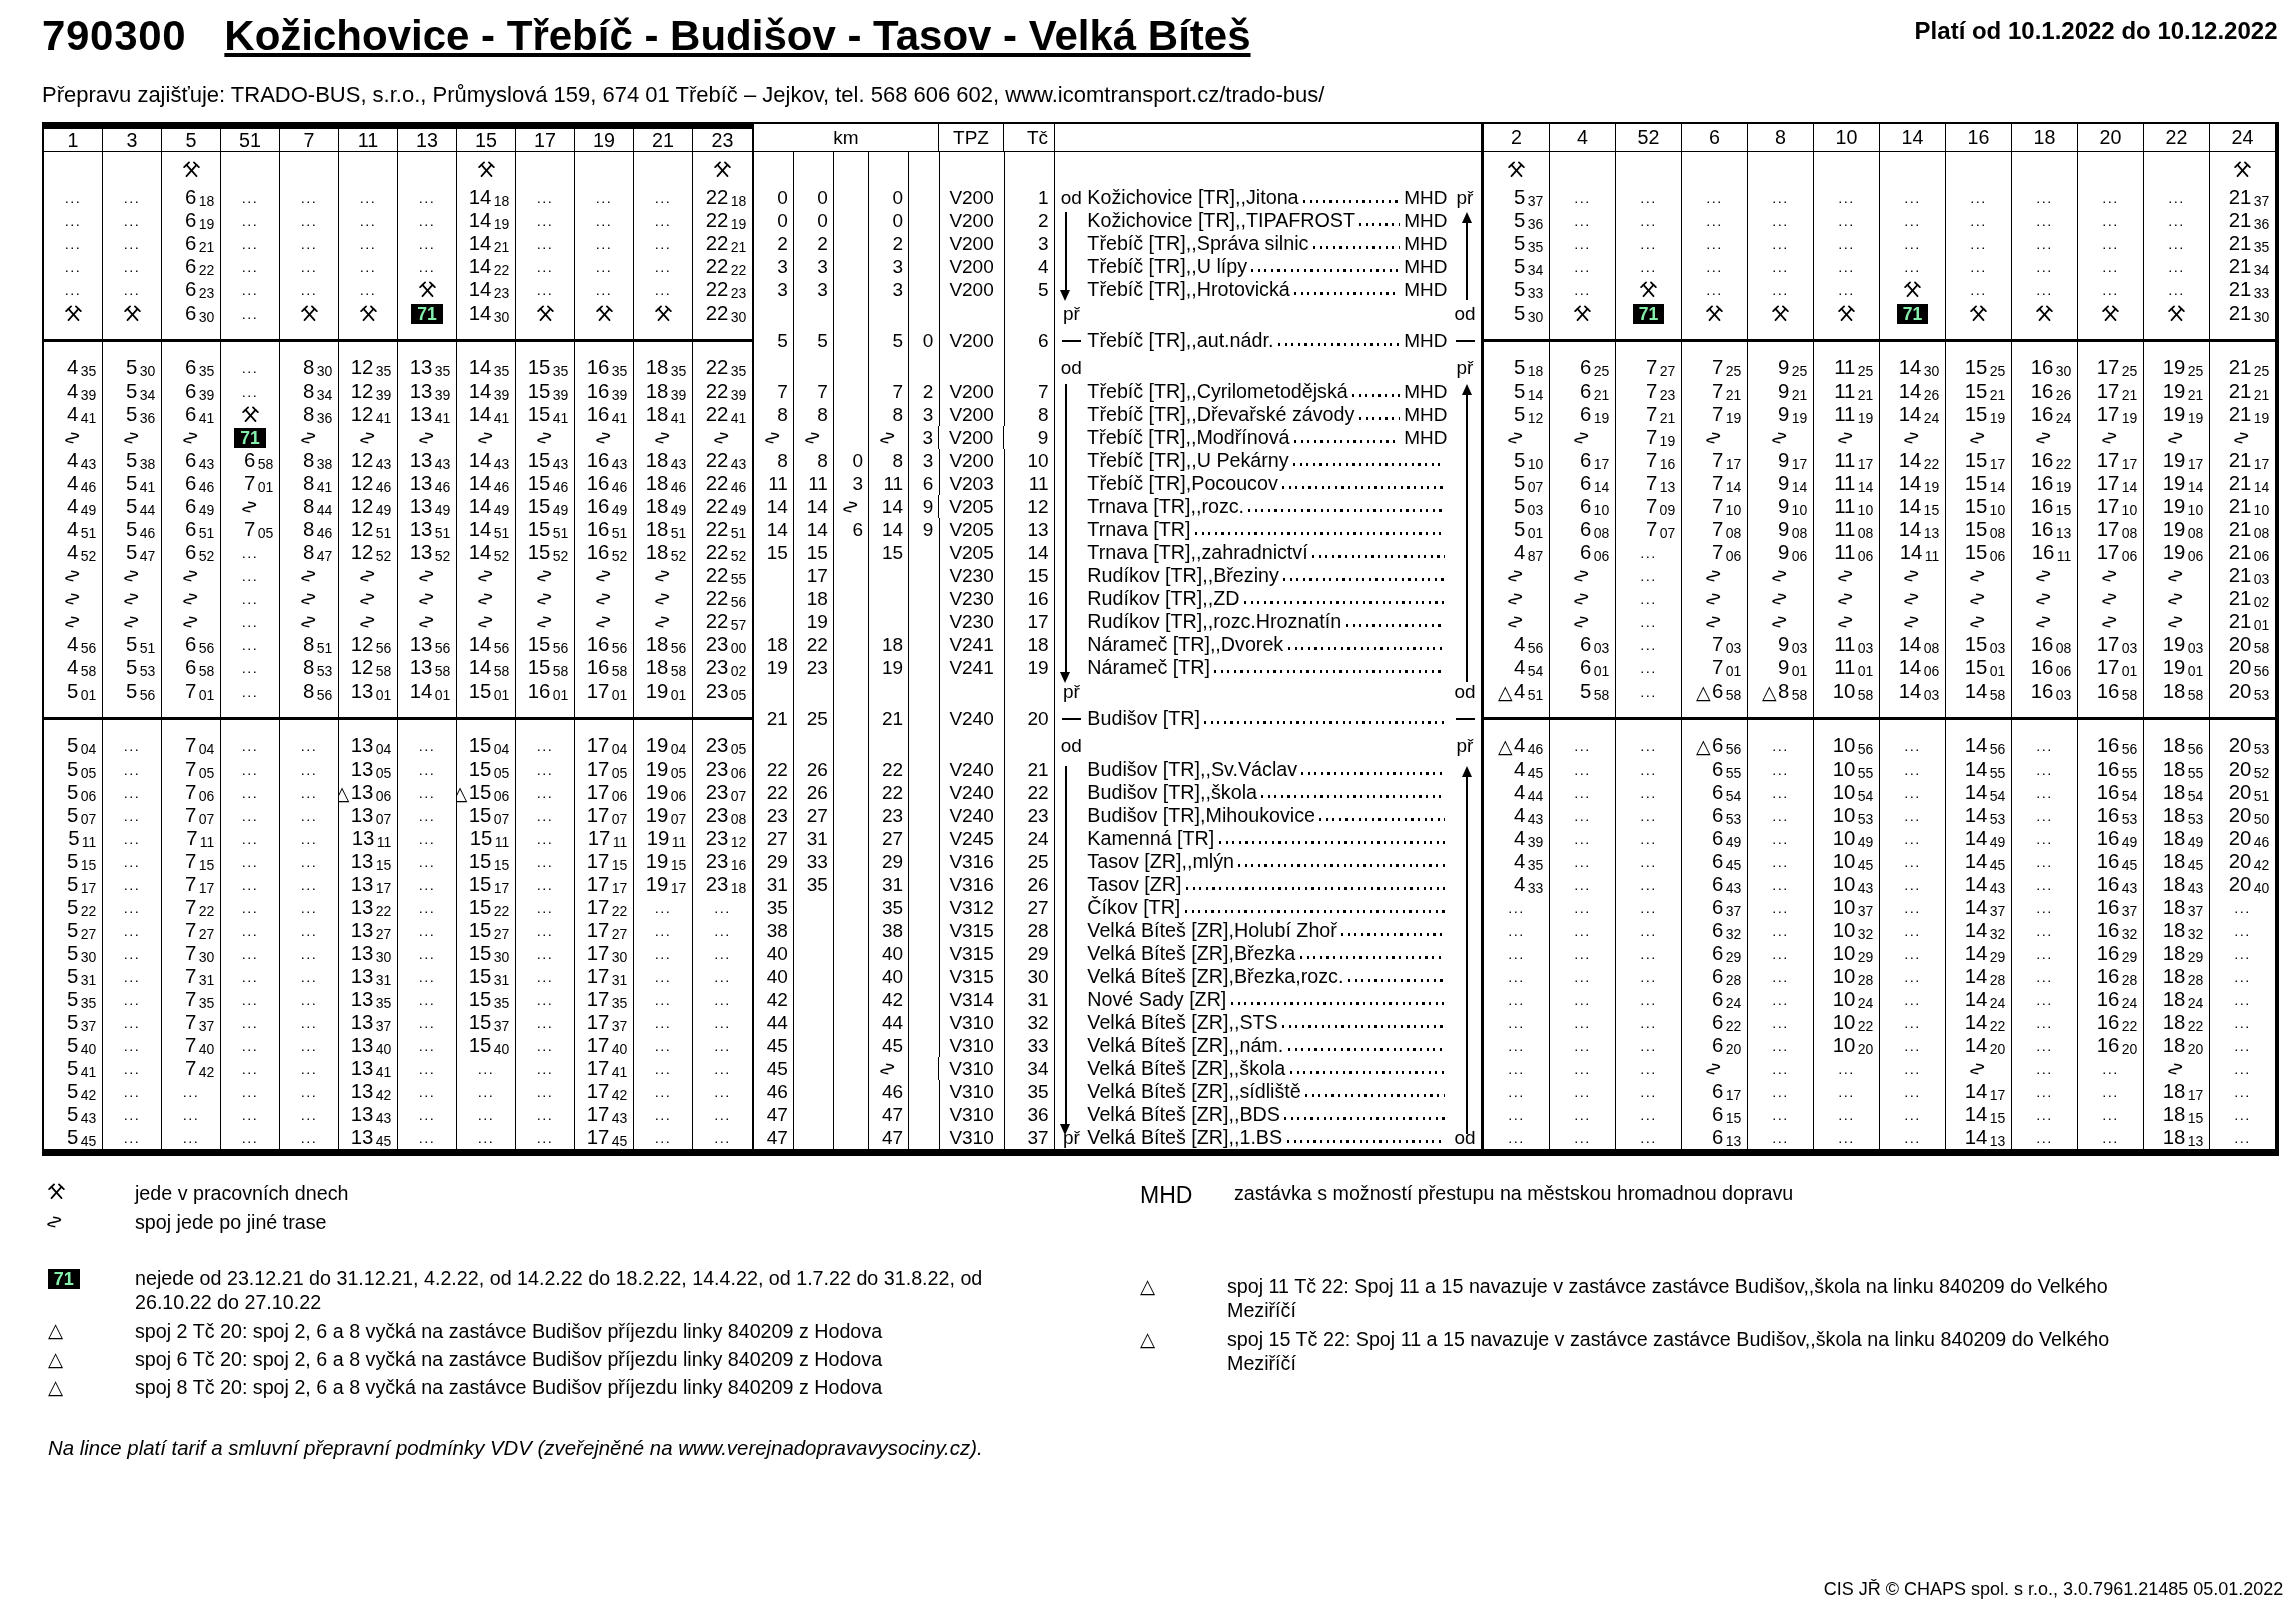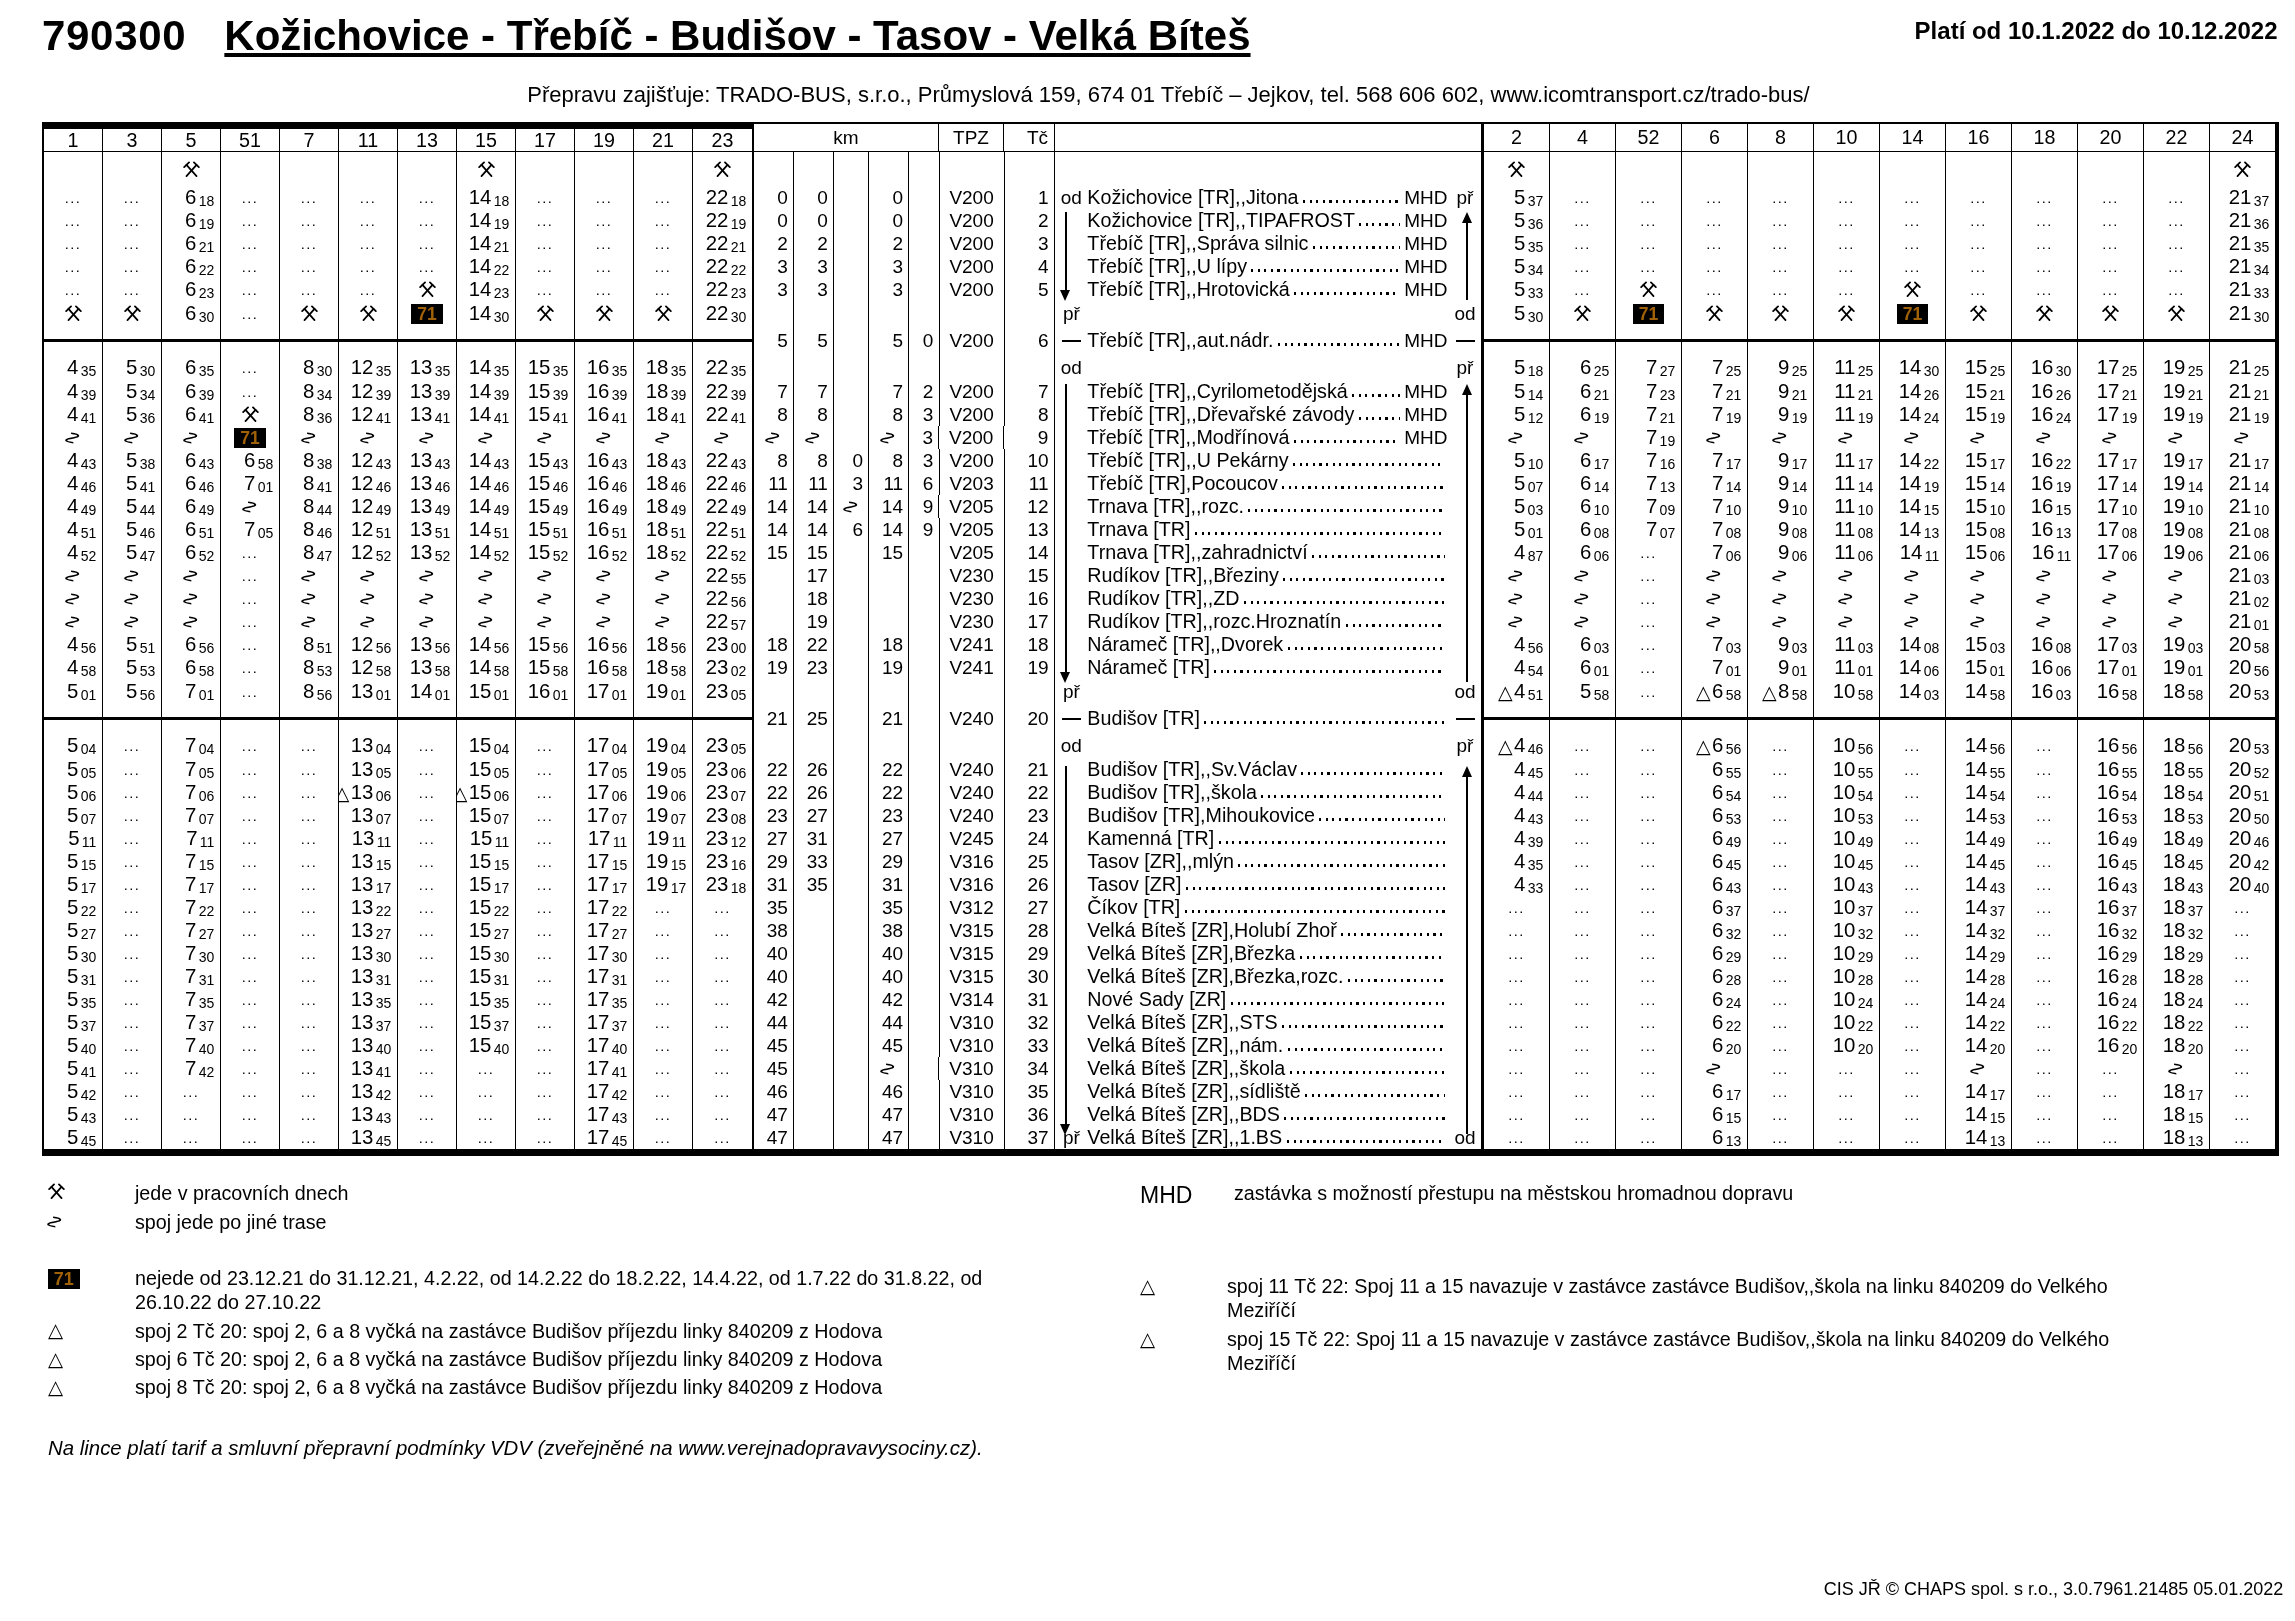--- a/index.html
+++ b/index.html
@@ -6,21 +6,21 @@
   body{
     width:2295px;height:1622px;position:relative;background:#fff;color:#000;
     font-family:"Liberation Sans","DejaVu Sans",sans-serif;overflow:hidden;
   }
   
   .pagehead{display:flex;justify-content:space-between;align-items:flex-start;padding:11.7px 17.5px 0 42px;text-align:right;}
   .titlegrp{display:flex;gap:38px;align-items:baseline;}
   .lineno{font-size:42px;font-weight:bold;letter-spacing:0.7px;}
   .route{font-size:42px;font-weight:bold;text-decoration:underline;}
   .validity{font-size:24px;font-weight:bold;padding-top:5.8px;}
-  .operator{font-size:22px;margin:22px 0 14.6px 42px;text-align:center;}
+  .operator{font-size:22px;margin:22px 0 14.6px 42px;}
   
   .tt{
     position:relative;margin-left:42px;width:2237px;
     border-left:2.9px solid #000;border-right:3.6px solid #000;border-bottom:7.3px solid #000;
     box-sizing:border-box;background:#fff;
   }
   .row{display:flex;align-items:stretch;}
   .r-sym{height:34px;}
   .r-s{height:23px;}
   .r-lab{height:25px;}
@@ -39,21 +39,21 @@
   .blockL .cellL:last-child{border-right:0;}
   .blockR .cellR:last-child{border-right:1.5px solid #000;}
   .hcell{justify-content:center;font-size:19.7px;}
   .c-t{justify-content:flex-end;padding-right:5.8px;}
   .c-d{justify-content:center;}
   .c-s{justify-content:center;}
   .hh{font-size:20.4px;}
   .mm{font-size:14px;margin-left:2.2px;position:relative;top:2.9px;}
   .dots{font-size:14.6px;letter-spacing:1.5px;}
   .wv{display:inline-block;transform:rotate(90deg) scaleY(1.5);font-size:17.5px;font-family:"DejaVu Sans",sans-serif;}
-  .b71{background:#000;color:#a16207;font-weight:bold;font-size:17.5px;padding:0 5.8px;line-height:20.4px;}
+  .b71{background:#000;color:#86efac;font-weight:bold;font-size:17.5px;padding:0 5.8px;line-height:20.4px;}
   .tri{font-size:19px;margin-right:1.5px;font-family:"DejaVu Sans",sans-serif;}
   .ham{display:inline-block;}
   
   .midc{display:flex;align-items:center;box-sizing:border-box;border-right:1.5px solid #000;font-size:19px;}
   .km0{width:41px;}.km1{width:41px;}.km2{width:36px;}.km3{width:41px;}.km4{width:31px;}
   .kmv{justify-content:flex-end;padding-right:5.1px;}
   .tpz{width:67px;justify-content:center;}
   .tcc{width:52px;justify-content:flex-end;padding-right:5.8px;}
   .kmspan{width:190px;justify-content:center;}
   .stblank{width:438px;box-sizing:border-box;}

